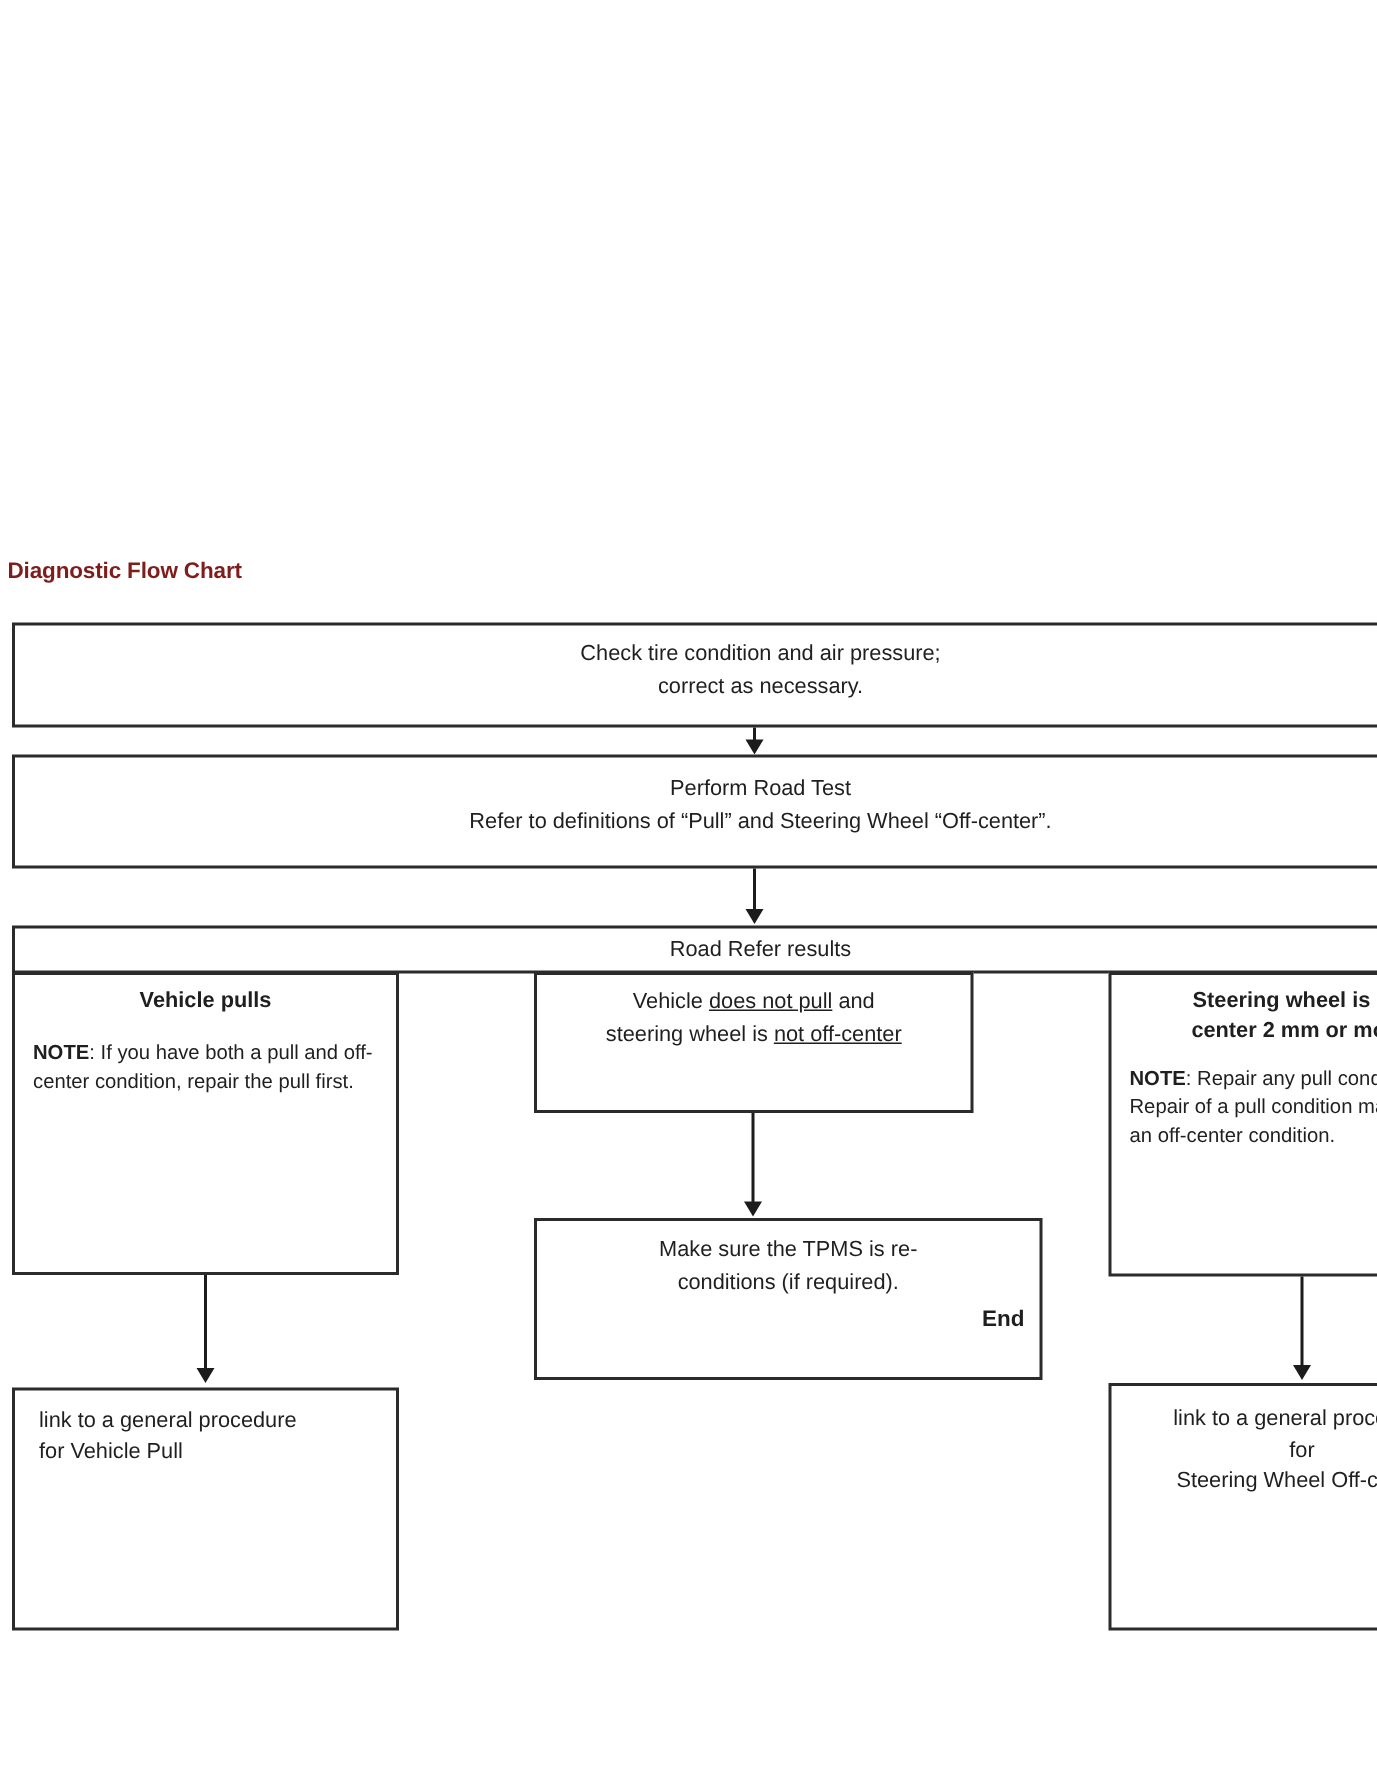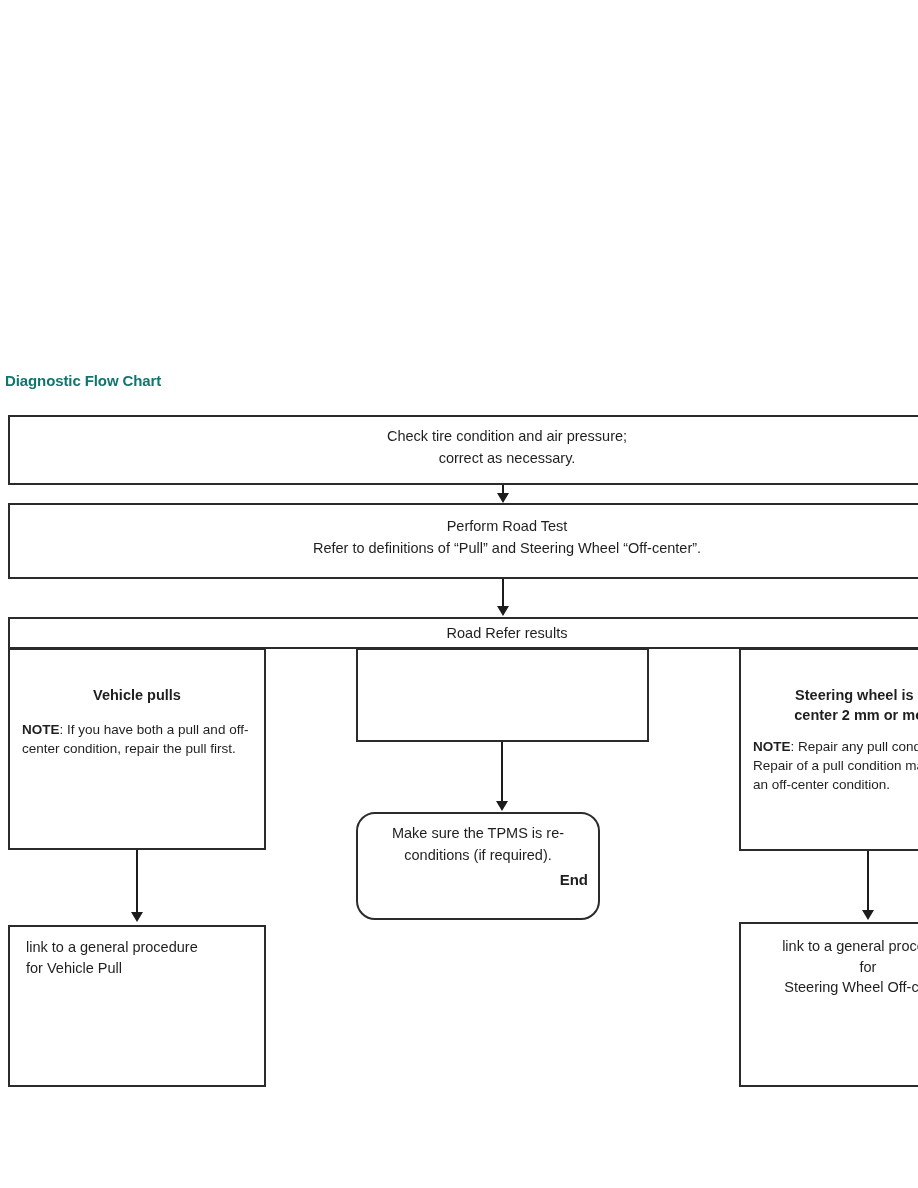--- a/index.html
+++ b/index.html
@@ -25,21 +25,21 @@
     height: 1188px;
   }
 
   .title {
     position: absolute;
     left: 5px;
     top: 372px;
     font-size: 15px;
     font-weight: bold;
     letter-spacing: -0.1px;
-    color: #0f766e;
+    color: #7f1d1d;
     white-space: nowrap;
   }
 
   .box {
     position: absolute;
     box-sizing: border-box;
     border: 2px solid #2b2b2b;
     background: #ffffff;
     display: flex;
     flex-direction: column;
@@ -62,21 +62,20 @@
     padding: 7px 10px 6px 10px;
     width: 100%;
     box-sizing: border-box;
   }
 
   .hdr {
     font-weight: bold;
     text-align: center;
     font-size: 14.5px;
     line-height: 1.35;
-    margin-top: 28px;
   }
 
   .note-strong { font-weight: bold; }
   .u { text-decoration: underline; }
 
   .small-note {
     font-size: 13.5px;
     line-height: 1.42;
   }
 
@@ -149,20 +148,22 @@
     <div class="pad" style="padding:8px 12px 6px 12px;">
       <div class="hdr">Vehicle pulls</div>
       <div class="small-note" style="margin-top:14px;">
         <span class="note-strong">NOTE</span><span>: If you have both a pull and off-center condition, repair the pull first.</span>
       </div>
     </div>
   </div>
 
   <div class="box center-text" style="left:356px; top:648px; width:293px; height:94px;">
     <div class="pad" style="padding-top:8px;">
+      <div><span>Vehicle </span><span class="u">does not pull</span><span> and</span></div>
+      <div><span>steering wheel is </span><span class="u">not off-center</span></div>
     </div>
   </div>
 
   <div class="box left-text" style="left:739px; top:648px; width:258px; height:203px;">
     <div class="pad" style="padding:8px 12px 6px 12px;">
       <div class="hdr">
         <span>Steering wheel is off-</span><br>
         <span>center 2 mm or more.</span>
       </div>
       <div class="small-note" style="margin-top:12px;">
@@ -173,21 +174,21 @@
 
   <div class="vline" style="left:136px; top:850px; height:65px;"></div>
   <div class="arrowhead" style="left:131px; top:912px;"></div>
 
   <div class="vline" style="left:501px; top:742px; height:62px;"></div>
   <div class="arrowhead" style="left:496px; top:801px;"></div>
 
   <div class="vline" style="left:867px; top:851px; height:62px;"></div>
   <div class="arrowhead" style="left:862px; top:910px;"></div>
 
-  <div class="box center-text" style="left:356px; top:812px; width:244px; height:108px;border-radius:19px;">
+  <div class="box center-text" style="left:356px; top:812px; width:339px; height:108px;">
     <div class="pad" style="padding-top:9px;">
       <div>Make sure the TPMS is re-</div>
       <div>conditions (if required).</div>
       <span class="endword">End</span>
     </div>
   </div>
 
   <div class="box left-text" style="left:8px; top:925px; width:258px; height:162px;">
     <div class="pad" style="padding:10px 12px 6px 16px; line-height:1.42;">
       <div>link to a general procedure</div>

